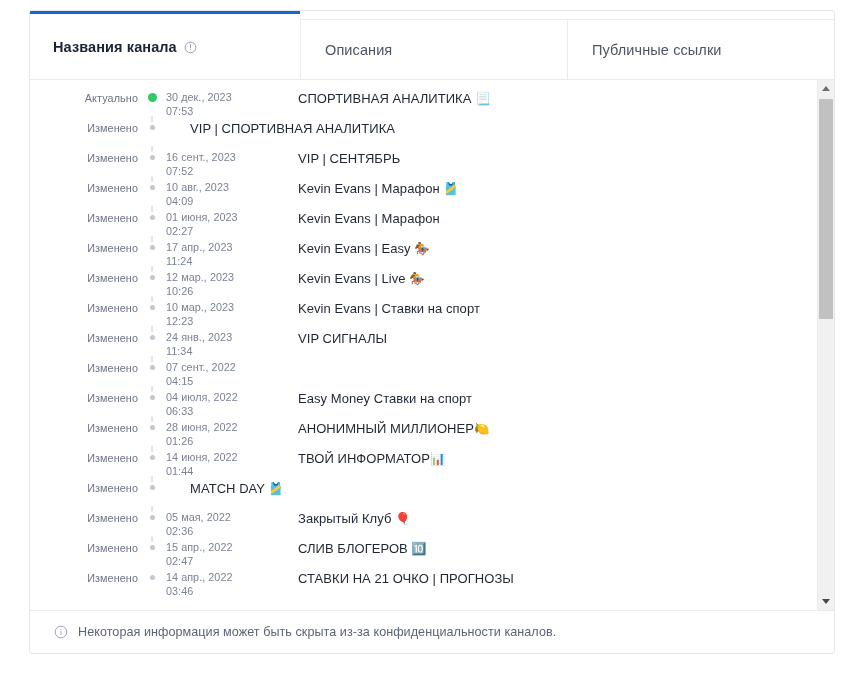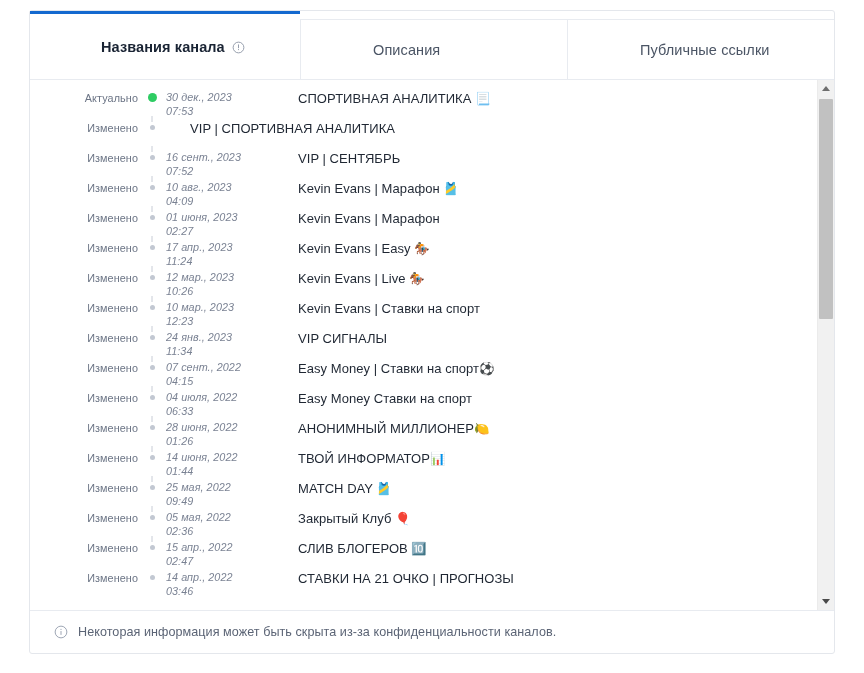--- a/index.html
+++ b/index.html
@@ -44,21 +44,20 @@
     box-sizing: border-box;
     display: flex;
     align-items: center;
     background: #ffffff;
   }
   .tab-label {
     font-size: 14.5px;
     color: #4b5565;
     letter-spacing: .1px;
     white-space: nowrap;
-    margin-left: 48px;
   }
   .tab.active {
     flex: 0 0 270px;
     border-top: 3px solid #1369cf;
     padding-left: 23px;
     height: 68px;
   }
   .tab.active .tab-label {
     color: #1a2434;
     font-weight: 600;
@@ -150,21 +149,20 @@
     background: #2ecc63;
   }
   .col-date {
     width: 108px;
     flex: 0 0 108px;
     font-size: 10.8px;
     color: #7a8293;
     line-height: 13.5px;
     padding-top: 2px;
     letter-spacing: .05px;
-    font-style: italic;
   }
   .col-date .t { display: block; }
   .col-title {
     flex: 1 1 auto;
     font-size: 13px;
     color: #1f2733;
     padding-top: 2px;
     padding-left: 24px;
     letter-spacing: .05px;
     white-space: nowrap;
@@ -369,21 +367,20 @@
             <div class="row">
               <div class="col-state">Изменено</div>
               <div class="col-dot">
                 <div class="dot-line"></div>
                 <div class="dot"></div>
               </div>
               <div class="col-date">
                 <span class="t">07 сент., 2022</span>
                 <span class="t">04:15</span>
               </div>
-              <div class="col-title"><span>Easy Money | Ставки на спорт</span><span class="emo">⚽</span></div>
             </div>
             <div class="row">
               <div class="col-state">Изменено</div>
               <div class="col-dot">
                 <div class="dot-line"></div>
                 <div class="dot"></div>
               </div>
               <div class="col-date">
                 <span class="t">04 июля, 2022</span>
                 <span class="t">06:33</span>
@@ -412,24 +409,20 @@
                 <span class="t">14 июня, 2022</span>
                 <span class="t">01:44</span>
               </div>
               <div class="col-title"><span>ТВОЙ ИНФОРМАТОР</span><span class="emo">📊</span></div>
             </div>
             <div class="row">
               <div class="col-state">Изменено</div>
               <div class="col-dot">
                 <div class="dot-line"></div>
                 <div class="dot"></div>
-              </div>
-              <div class="col-date">
-                <span class="t">25 мая, 2022</span>
-                <span class="t">09:49</span>
               </div>
               <div class="col-title"><span>MATCH DAY </span><span class="emo">🎽</span></div>
             </div>
             <div class="row">
               <div class="col-state">Изменено</div>
               <div class="col-dot">
                 <div class="dot-line"></div>
                 <div class="dot"></div>
               </div>
               <div class="col-date">

